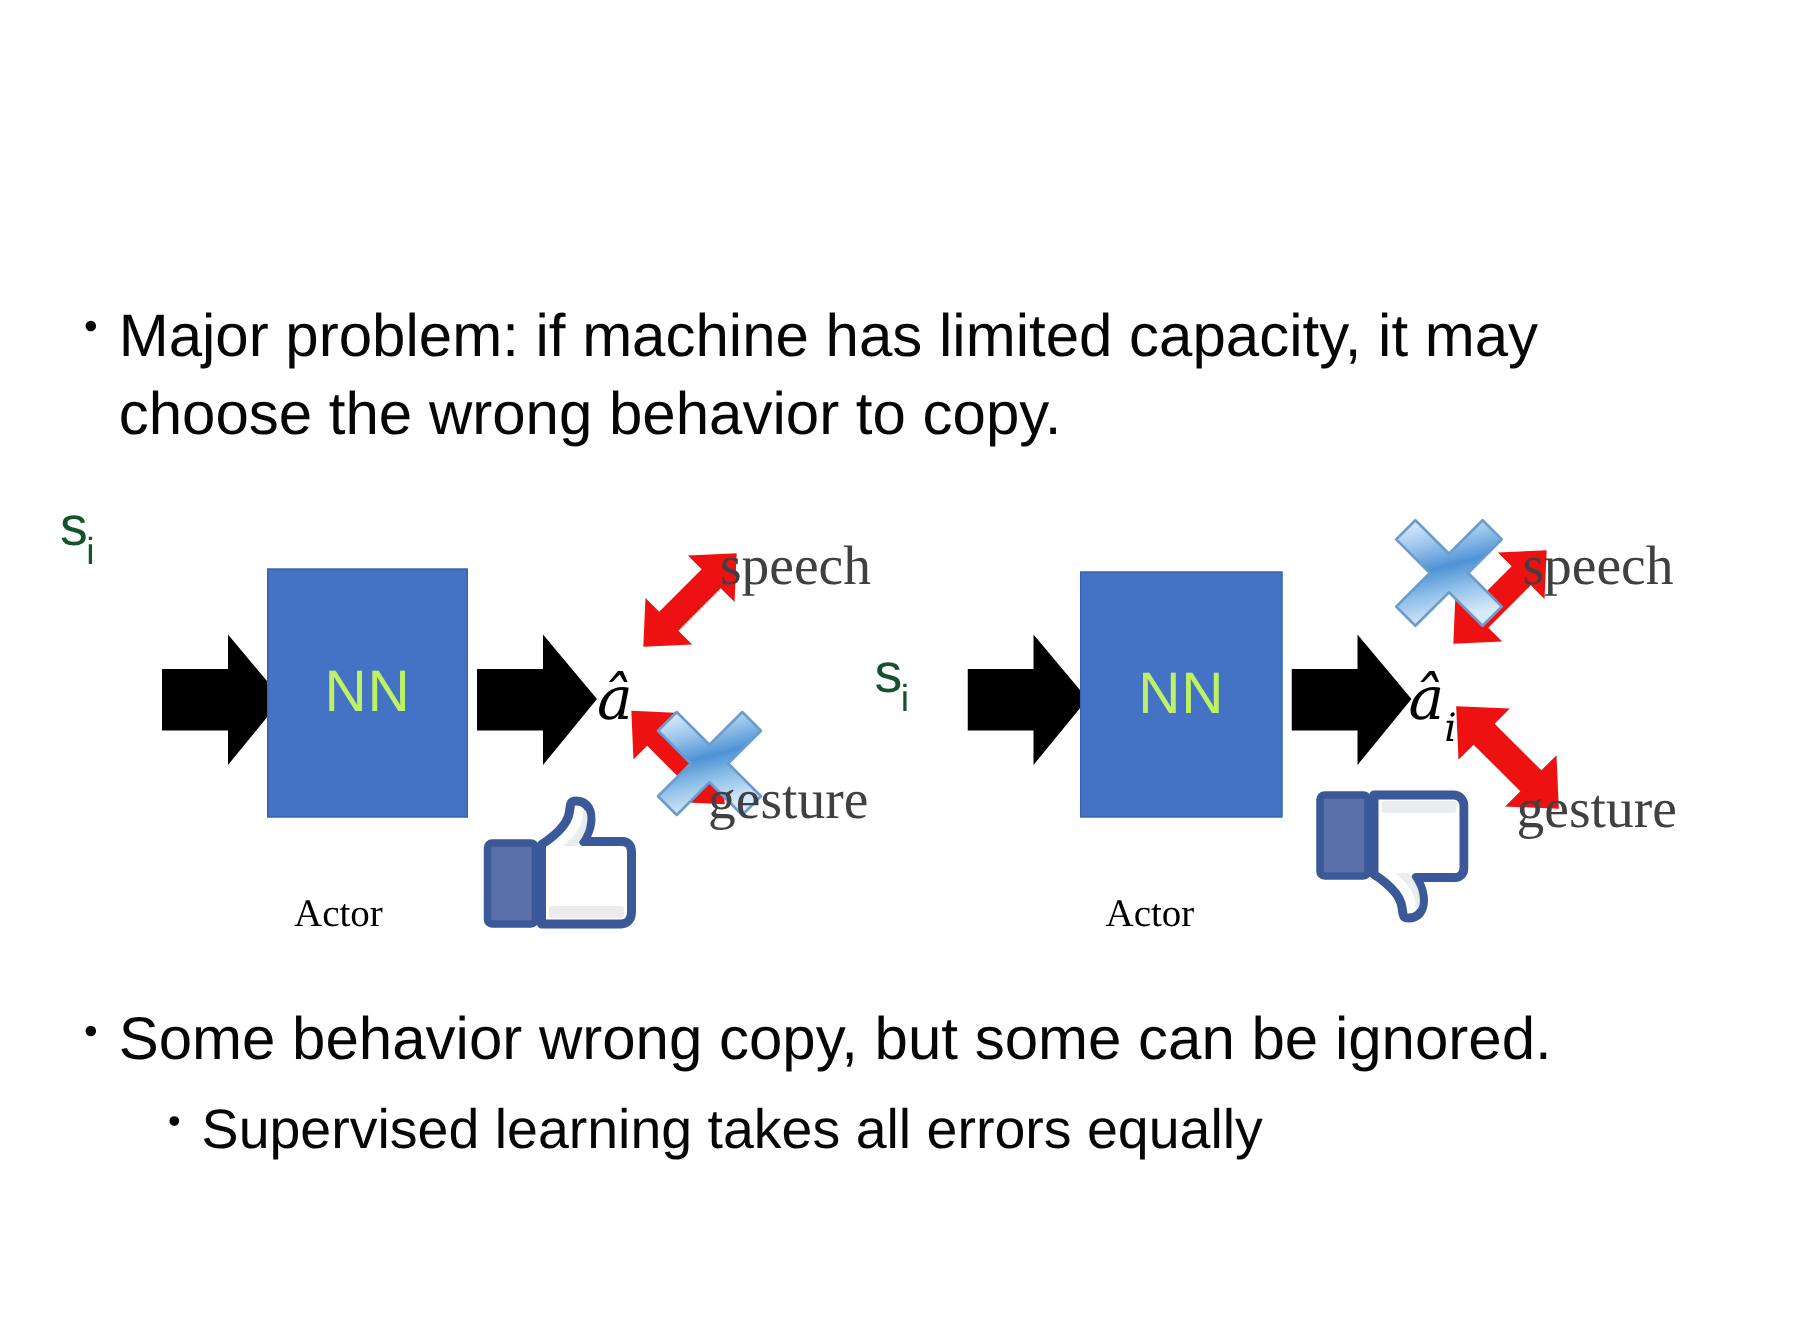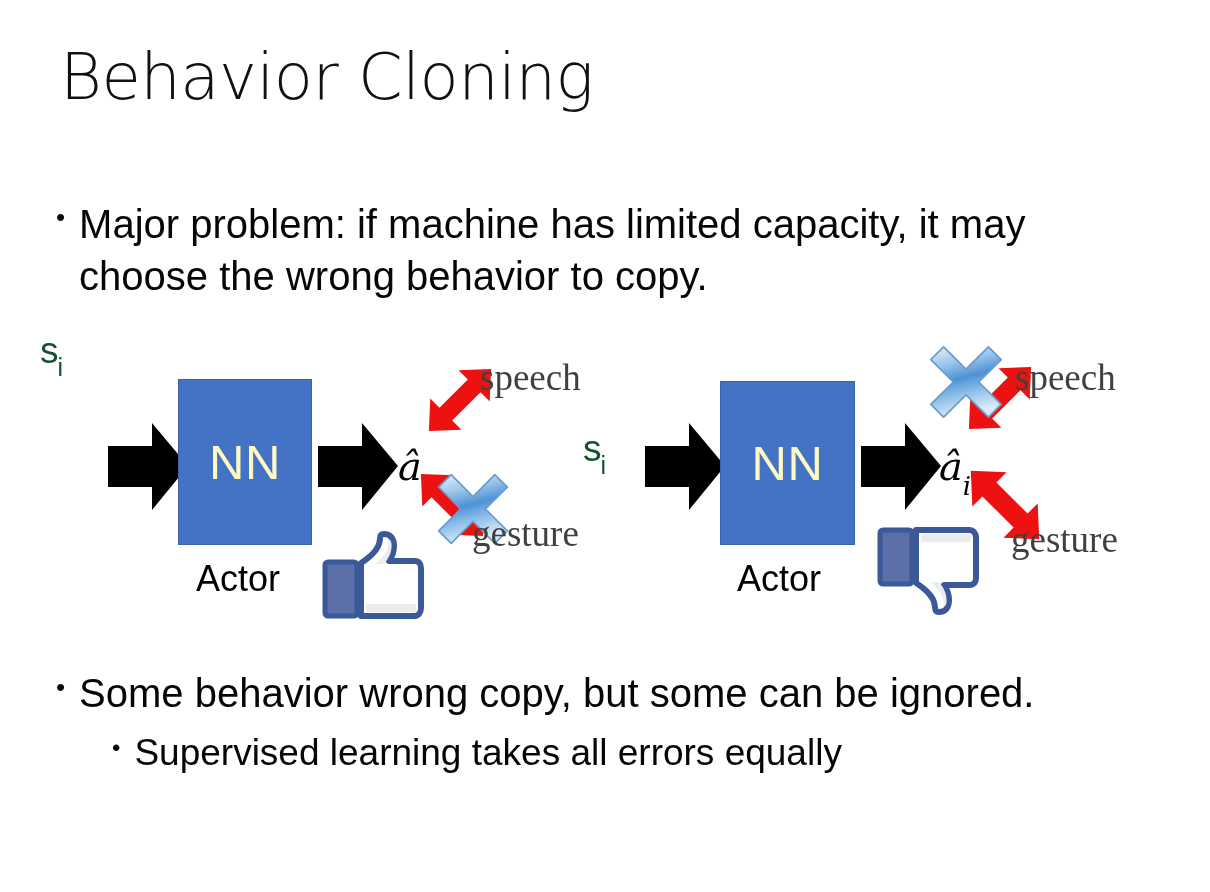--- a/index.html
+++ b/index.html
@@ -108,32 +108,33 @@
   .nn-box {
     position: absolute;
     background: #4472C4;
     border: 1.5px solid #3A63AF;
     box-sizing: border-box;
     display: flex;
     align-items: center;
     justify-content: center;
   }
   .nn-box .nn-text {
-    color: #fef9c3;
+    color: #bef264;
     font-family: "Liberation Sans", sans-serif;
-    font-size: 49px;
+    font-size: 39px;
     letter-spacing: 0.5px;
   }
 
   .actor-label {
     position: absolute;
-    font-family: Liberation Sans, sans-serif;
-    font-size: 36px;
+    font-family: Liberation Serif, serif;
+    font-size: 26px;
     color: #000;
     white-space: nowrap;
+    margin-top: 36px;
   }
 
   .black-arrow { position: absolute; }
   .red-arrow   { position: absolute; }
   .blue-x      { position: absolute; }
   .thumb       { position: absolute; }
 
   .action-label {
     position: absolute;
     font-family: "DejaVu Serif", serif;
@@ -158,21 +159,20 @@
     font-size: 37px;
     color: #404040;
     white-space: nowrap;
   }
 </style>
 </head>
 <body>
 
 <div id="slide">
 
-  <div id="slide-title">Behavior Cloning</div>
 
   <div class="bullet-row" id="bullet-1">
     <span class="bullet-dot">•</span>
     <span class="bullet-text">Major problem: if machine has limited capacity, it may choose the wrong behavior to copy.</span>
   </div>
 
   <div class="diagram" id="diagram-left">
 
     <div class="state-label" style="left:30px; top:420px; top:auto; transform:translateY(0);">
       <span>s</span><span class="sub">i</span>

